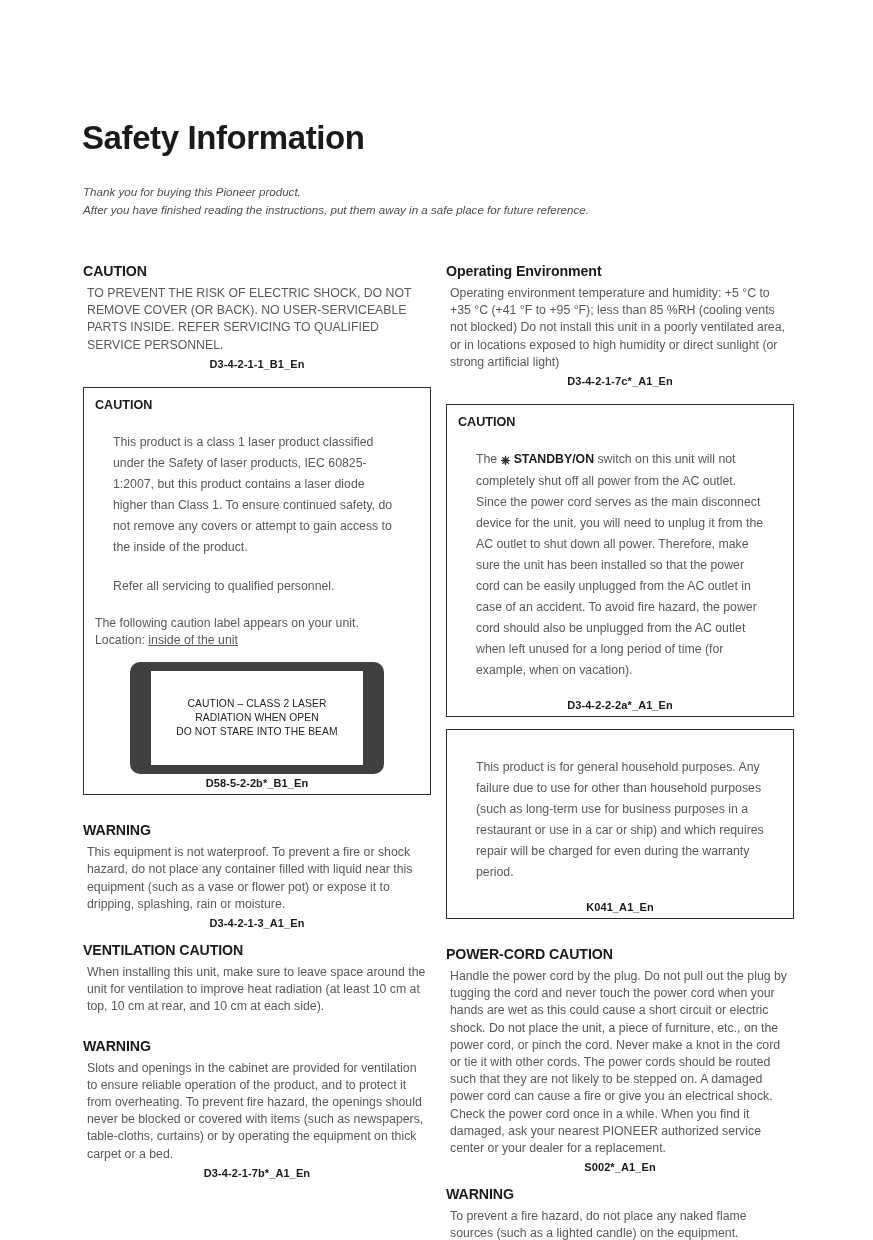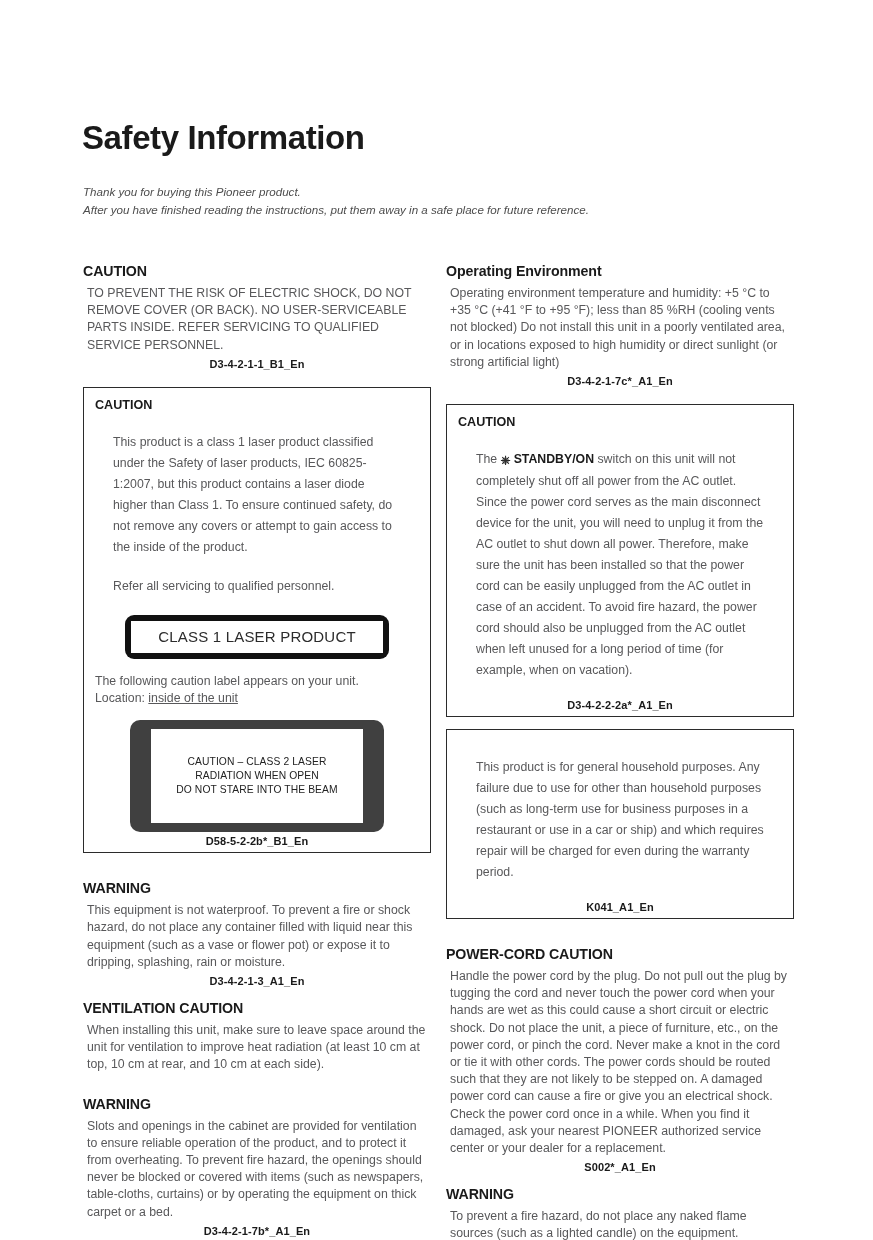--- a/index.html
+++ b/index.html
@@ -210,25 +210,20 @@
       <div class="code">D3-4-2-1-1_B1_En</div>
     </div>
 
     <div class="spacer-md"></div>
 
     <div class="boxed">
       <h3>CAUTION</h3>
       <p>This product is a class 1 laser product classified under the Safety of laser products, IEC 60825-1:2007, but this product contains a laser diode higher than Class 1. To ensure continued safety, do not remove any covers or attempt to gain access to the inside of the product.</p>
       <p>Refer all servicing to qualified personnel.</p>
 
-      <div class="laser-label-wrap">
-        <div class="laser-label">
-          <div class="laser-label-inner">CLASS 1 LASER PRODUCT</div>
-        </div>
-      </div>
 
       <div class="loc-text">
         <div>The following caution label appears on your unit.</div>
         <div>
           <span>Location:</span>
           <span class="underline">inside of the unit</span>
         </div>
       </div>
 
       <div class="plate-wrap">

